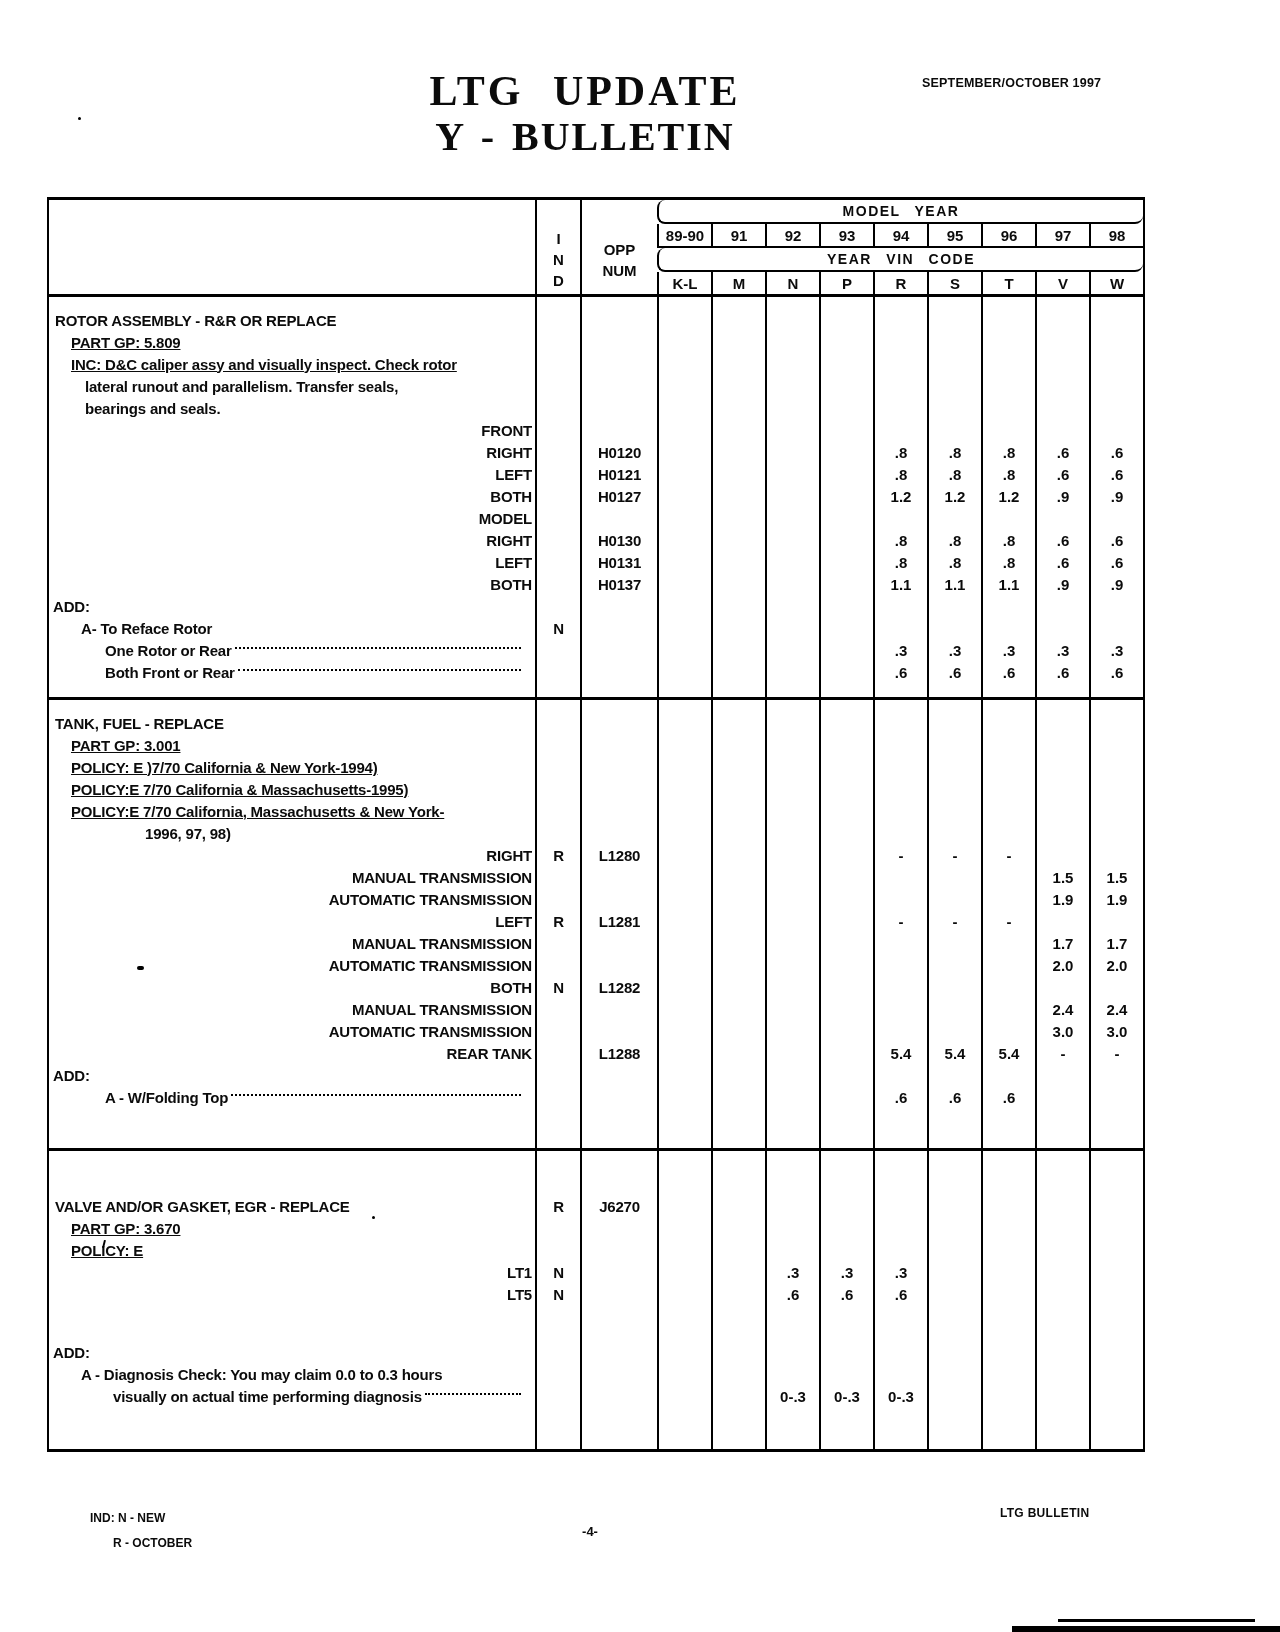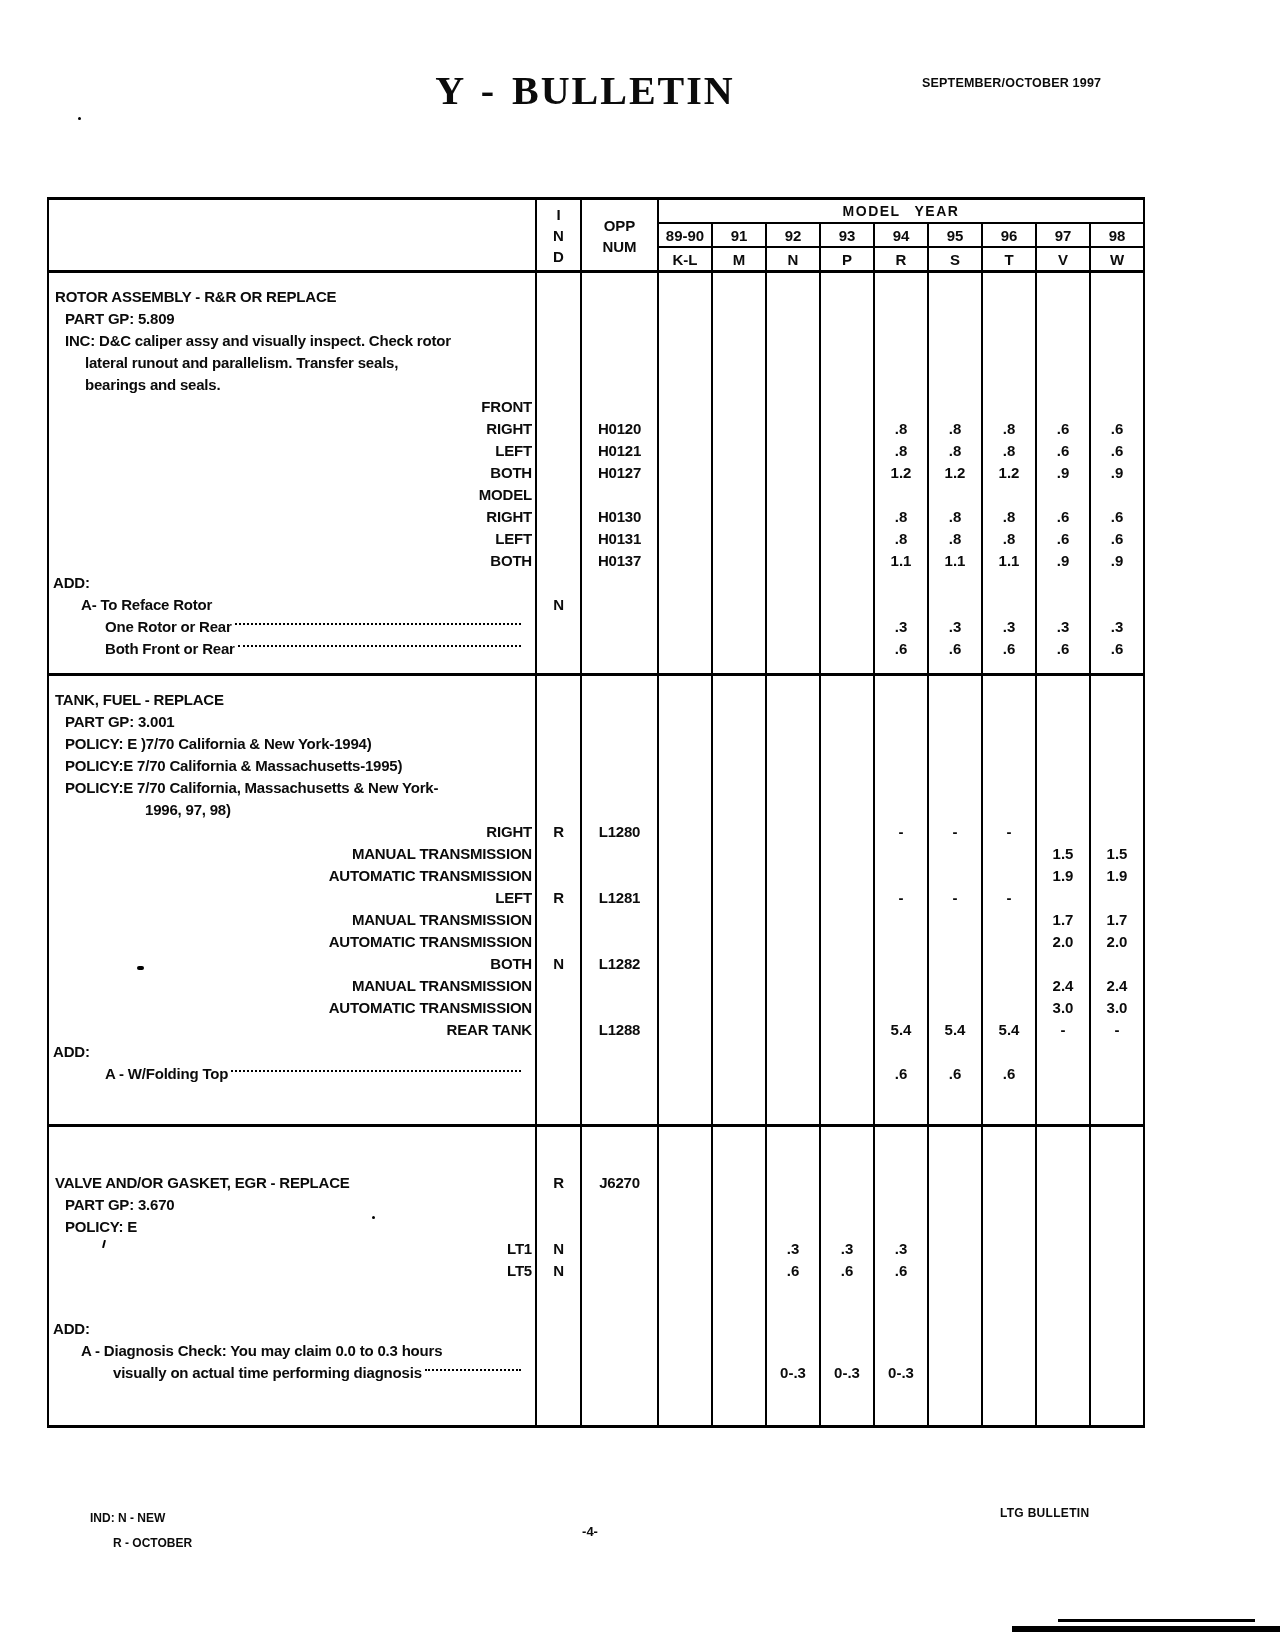--- a/index.html
+++ b/index.html
@@ -16,33 +16,33 @@
   .doc-table{position:absolute;top:197px;left:47px;width:1094px;
              border:2px solid #000;border-top-width:3px;border-bottom-width:3px;font-weight:bold;}
   .grid{display:grid;grid-template-columns:486px 45px 77px repeat(9,54px);}
   .c{display:flex;align-items:center;font-size:15px;letter-spacing:-0.2px;overflow:hidden;}
   .bl{border-left:2px solid #000;}
   .ctr{justify-content:center;text-align:center;}
   
   .thead{border-bottom:3px solid #000;}
   .hy{height:22px;}
   .hcell{display:flex;align-items:center;justify-content:center;font-size:15px;font-weight:bold;}
-  .hlabel{font-size:14px;letter-spacing:1.5px;word-spacing:9px;}
+  .hlabel{font-size:14px;letter-spacing:1.5px;word-spacing:9px;border-radius:8px;}
   .bb{border-bottom:2px solid #000;}
   .opdesc{grid-row:1/5;grid-column:1;display:flex;align-items:center;justify-content:center;
           font-size:14px;letter-spacing:.8px;word-spacing:8px;font-weight:bold;padding-top:8px;}
   .indhead{grid-row:1/5;grid-column:2;display:flex;flex-direction:column;justify-content:flex-end;
            align-items:center;font-size:15px;line-height:21px;padding-bottom:3px;font-weight:bold;}
   .opphead{grid-row:1/5;grid-column:3;display:flex;flex-direction:column;justify-content:flex-end;
            align-items:center;font-size:15px;line-height:21px;padding-bottom:13px;font-weight:bold;}
   
   .sec{border-bottom:3px solid #000;}
   .sec:last-child{border-bottom:none;}
   .d{padding-left:6px;}
-  .d.s1{padding-left:16px;}
+  .d.s1{padding-left:22px;text-decoration:underline;}
   .d.s2{padding-left:36px;}
   .d.s3{padding-left:96px;}
   .d.i1{padding-left:32px;}
   .d.i2{padding-left:56px;}
   .d.i3{padding-left:64px;}
   .d.a{padding-left:4px;}
   .d.r{justify-content:flex-end;padding-right:3px;padding-left:0;}
   .d .txt{white-space:nowrap;}
   .d .lead{flex:1;border-bottom:2px dotted #000;margin:0 14px 4px 3px;min-width:10px;}
   .val{font-size:15px;letter-spacing:0;}
@@ -54,38 +54,40 @@
   
   .art{position:absolute;background:#000;}
   .dot{border-radius:50%;}
 </style>
 </head>
 <body>
 
 <div class="page">
 
   <div class="masthead">
+    <div class="title1">LTG UPDATE</div>
     <div class="title2">Y - BULLETIN</div>
   </div>
   <div class="issue-date">SEPTEMBER/OCTOBER 1997</div>
 
   <div class="doc-table">
 
     <div class="grid thead">
       <div class="indhead bl">
           <div class="">I</div>
           <div class="">N</div>
           <div class="">D</div>
         </div>
       <div class="opphead bl">
           <div class="">OPP</div>
           <div class="">NUM</div>
         </div>
       <div class="hcell hlabel bl bb hy" style="grid-row:1;grid-column:4/13;">MODEL YEAR</div>
       <div style="display:contents" id="year-row"><div class="hcell bl bb hy" style="grid-area: 2 / 4;">89-90</div><div class="hcell bl bb hy" style="grid-area: 2 / 5;">91</div><div class="hcell bl bb hy" style="grid-area: 2 / 6;">92</div><div class="hcell bl bb hy" style="grid-area: 2 / 7;">93</div><div class="hcell bl bb hy" style="grid-area: 2 / 8;">94</div><div class="hcell bl bb hy" style="grid-area: 2 / 9;">95</div><div class="hcell bl bb hy" style="grid-area: 2 / 10;">96</div><div class="hcell bl bb hy" style="grid-area: 2 / 11;">97</div><div class="hcell bl bb hy" style="grid-area: 2 / 12;">98</div></div>
+      <div class="hcell hlabel bl bb hy" style="grid-row:3;grid-column:4/13;">YEAR VIN CODE</div>
       <div style="display:contents" id="vin-row"><div class="hcell bl hy" style="grid-area: 4 / 4;">K-L</div><div class="hcell bl hy" style="grid-area: 4 / 5;">M</div><div class="hcell bl hy" style="grid-area: 4 / 6;">N</div><div class="hcell bl hy" style="grid-area: 4 / 7;">P</div><div class="hcell bl hy" style="grid-area: 4 / 8;">R</div><div class="hcell bl hy" style="grid-area: 4 / 9;">S</div><div class="hcell bl hy" style="grid-area: 4 / 10;">T</div><div class="hcell bl hy" style="grid-area: 4 / 11;">V</div><div class="hcell bl hy" style="grid-area: 4 / 12;">W</div></div>
     </div>
 
     <div id="table-body">
         <div class="grid sec">
           <div class="" style="display: contents;"><div class="c d sp" style="height: 12px;"></div><div class="c bl ctr" style="height: 12px;"></div><div class="c bl ctr" style="height: 12px;"></div><div class="c bl ctr val" style="height: 12px;"></div><div class="c bl ctr val" style="height: 12px;"></div><div class="c bl ctr val" style="height: 12px;"></div><div class="c bl ctr val" style="height: 12px;"></div><div class="c bl ctr val" style="height: 12px;"></div><div class="c bl ctr val" style="height: 12px;"></div><div class="c bl ctr val" style="height: 12px;"></div><div class="c bl ctr val" style="height: 12px;"></div><div class="c bl ctr val" style="height: 12px;"></div></div>
           <div class="" style="display: contents;"><div class="c d t" style="height: 22px;">
               <div class="txt">ROTOR ASSEMBLY - R&amp;R OR REPLACE</div>
             </div><div class="c bl ctr" style="height: 22px;"></div><div class="c bl ctr" style="height: 22px;"></div><div class="c bl ctr val" style="height: 22px;"></div><div class="c bl ctr val" style="height: 22px;"></div><div class="c bl ctr val" style="height: 22px;"></div><div class="c bl ctr val" style="height: 22px;"></div><div class="c bl ctr val" style="height: 22px;"></div><div class="c bl ctr val" style="height: 22px;"></div><div class="c bl ctr val" style="height: 22px;"></div><div class="c bl ctr val" style="height: 22px;"></div><div class="c bl ctr val" style="height: 22px;"></div></div>
           <div class="" style="display: contents;"><div class="c d s1" style="height: 22px;">

